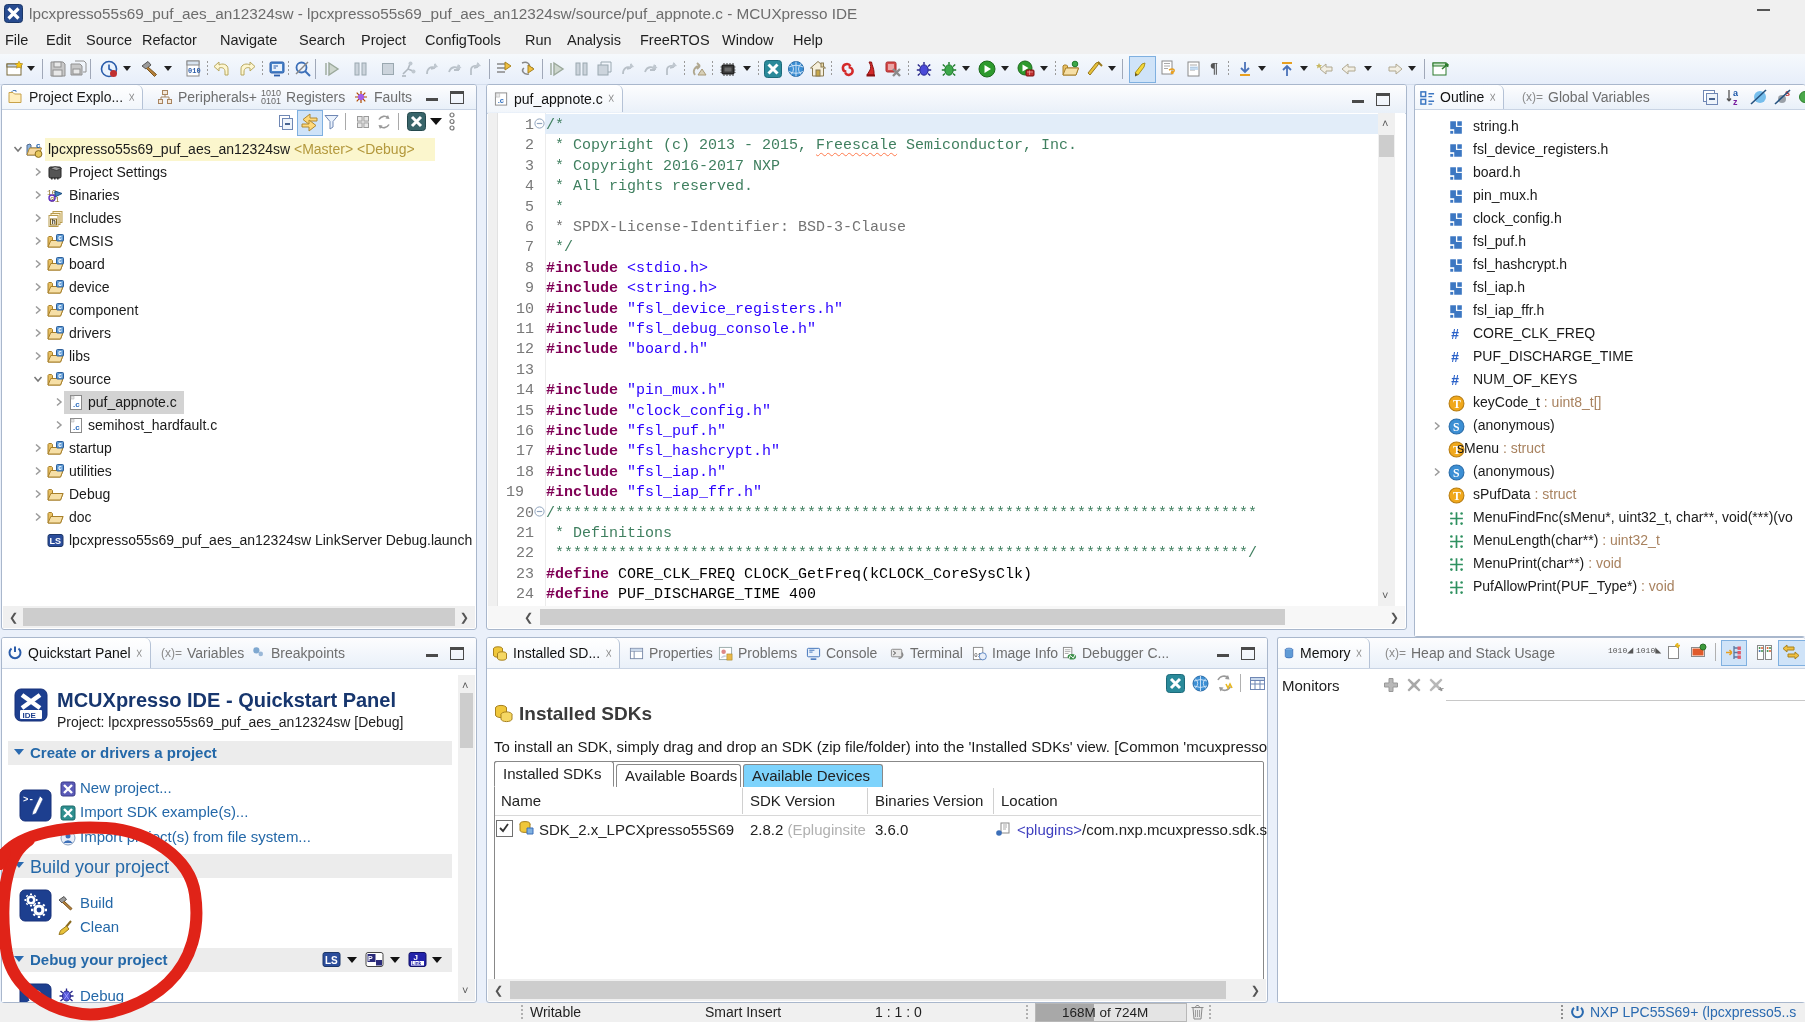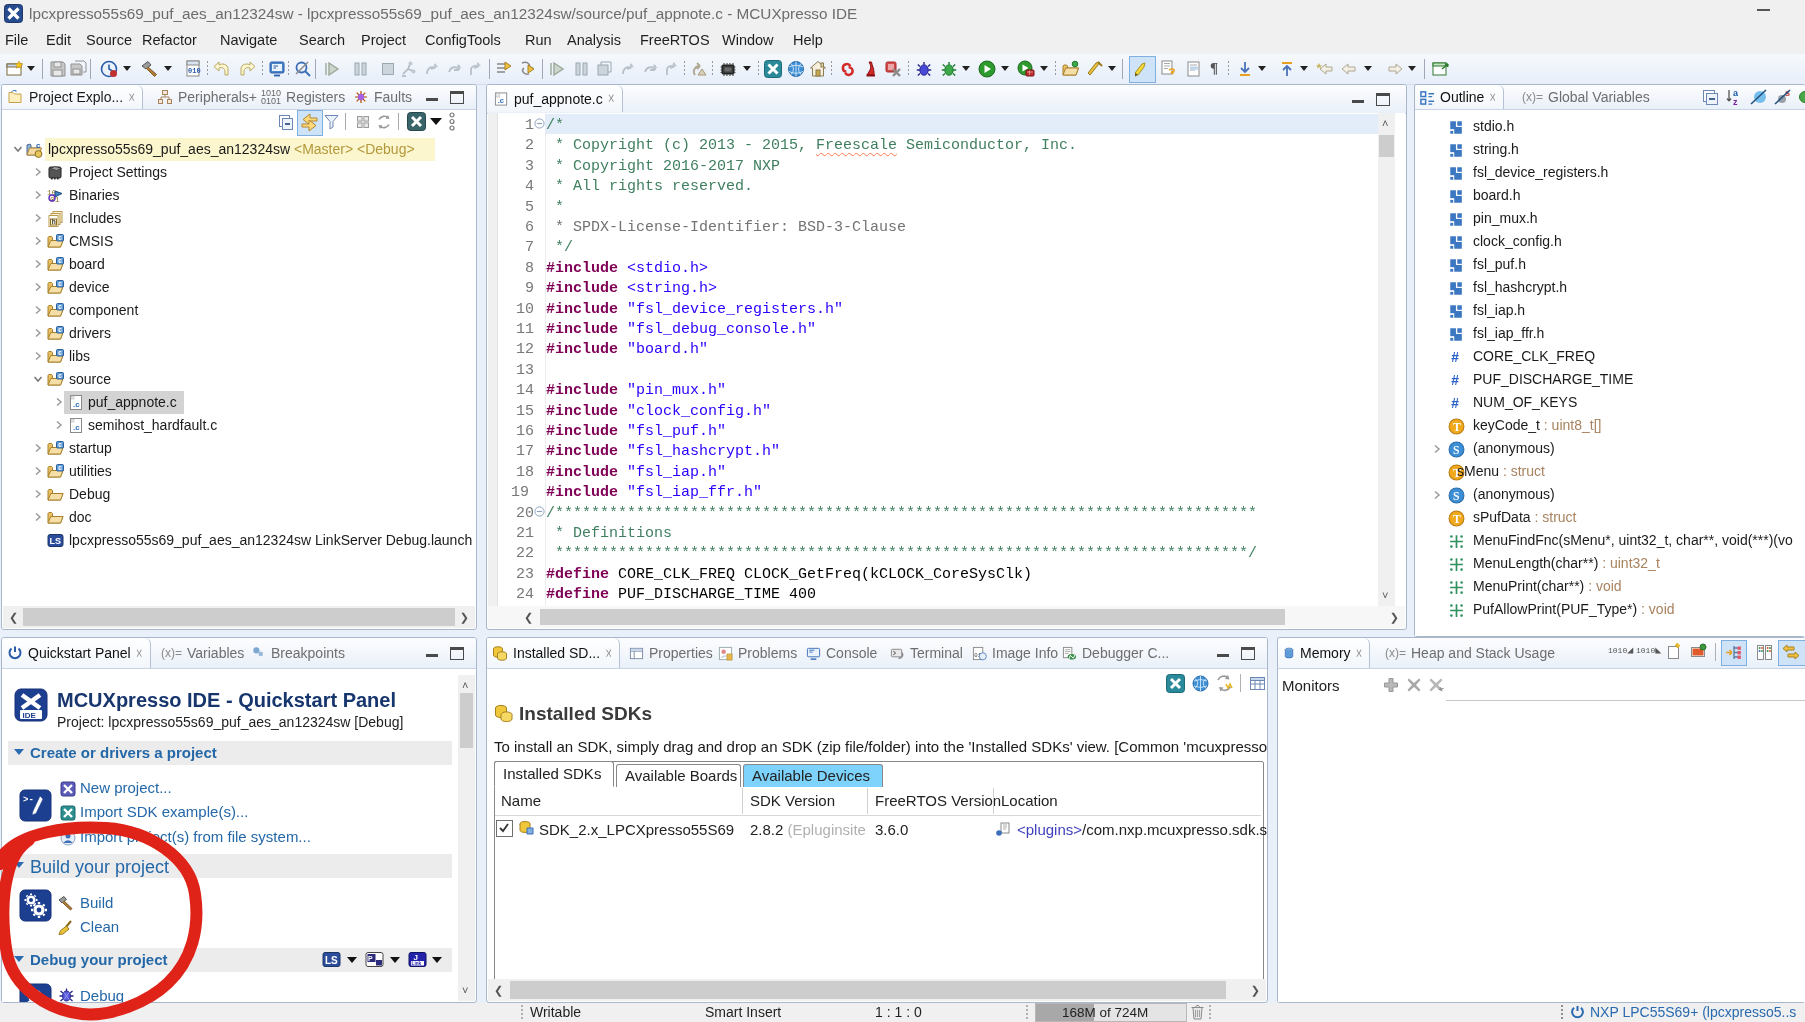--- a/index.html
+++ b/index.html
@@ -634,21 +634,21 @@
     <div class="abs" style="left:18px;top:268.2px;width:28px;text-align:right;color:#787878">14</div>
     <div class="abs" style="left:58px;top:268.2px;white-space:pre"><span style="color:#7F0055;font-weight:bold">#include</span><span style="color:#000"> </span><span style="color:#2A00FF">"pin_mux.h"</span></div>
     <div class="abs" style="left:18px;top:288.6px;width:28px;text-align:right;color:#787878">15</div>
     <div class="abs" style="left:58px;top:288.6px;white-space:pre"><span style="color:#7F0055;font-weight:bold">#include</span><span style="color:#000"> </span><span style="color:#2A00FF">"clock_config.h"</span></div>
     <div class="abs" style="left:18px;top:309.0px;width:28px;text-align:right;color:#787878">16</div>
     <div class="abs" style="left:58px;top:309.0px;white-space:pre"><span style="color:#7F0055;font-weight:bold">#include</span><span style="color:#000"> </span><span style="color:#2A00FF">"fsl_puf.h"</span></div>
     <div class="abs" style="left:18px;top:329.4px;width:28px;text-align:right;color:#787878">17</div>
     <div class="abs" style="left:58px;top:329.4px;white-space:pre"><span style="color:#7F0055;font-weight:bold">#include</span><span style="color:#000"> </span><span style="color:#2A00FF">"fsl_hashcrypt.h"</span></div>
     <div class="abs" style="left:18px;top:349.8px;width:28px;text-align:right;color:#787878">18</div>
     <div class="abs" style="left:58px;top:349.8px;white-space:pre"><span style="color:#7F0055;font-weight:bold">#include</span><span style="color:#000"> </span><span style="color:#2A00FF">"fsl_iap.h"</span></div>
-    <div class="abs" style="left:18px;top:370.2px;width:28px;text-align:center;color:#787878">19</div>
+    <div class="abs" style="left:18px;top:370.2px;width:28px;text-align:left;color:#787878">19</div>
     <div class="abs" style="left:58px;top:370.2px;white-space:pre"><span style="color:#7F0055;font-weight:bold">#include</span><span style="color:#000"> </span><span style="color:#2A00FF">"fsl_iap_ffr.h"</span></div>
     <div class="abs" style="left:18px;top:390.6px;width:28px;text-align:right;color:#787878">20</div>
     <svg class="abs" style="left:45.5px;top:392.8px" width="11" height="11" viewBox="0 0 11 11">
           <circle cx="5.5" cy="5.5" r="4.6" fill="#fff" stroke="#8fa3bd"></circle>
           <path d="M2.8 5.5 H8.2" stroke="#8fa3bd" stroke-width="1.2"></path>
         </svg>
     <div class="abs" style="left:58px;top:390.6px;white-space:pre"><span style="color:#3F7F5F">/******************************************************************************</span></div>
     <div class="abs" style="left:18px;top:411.0px;width:28px;text-align:right;color:#787878">21</div>
     <div class="abs" style="left:58px;top:411.0px;white-space:pre"><span style="color:#3F7F5F"> * Definitions</span></div>
     <div class="abs" style="left:18px;top:431.4px;width:28px;text-align:right;color:#787878">22</div>
@@ -704,29 +704,20 @@
     <svg class="abs" style="left:359px;top:3px" width="18" height="18" viewBox="0 0 18 18">
         <circle cx="8" cy="11" r="4" fill="#9aa0a8"></circle>
         <text x="11" y="8" font-size="9" font-weight="bold" fill="#c03030" font-family="Liberation Sans">s</text>
         <path d="M1 16 L16 2" stroke="#24527f" stroke-width="1.6"></path>
       </svg>
     <svg class="abs" style="left:383px;top:5px" width="14" height="14" viewBox="0 0 14 14">
         <circle cx="7" cy="7" r="5.5" fill="#4aa84a" stroke="#2d7f2d"></circle>
       </svg>
   </div>
   <div id="outline-list" class="abs" style="left:0;top:30px;right:0;bottom:0;overflow:hidden;background:#fff">
-    <div class="trow">
-        <svg class="ticon" style="left:33px;top:4px" width="15" height="15" viewBox="0 0 15 15">
-          <rect x="2" y="2" width="5" height="7" fill="#3c77c2"></rect>
-          <rect x="8.2" y="2" width="4" height="4" fill="#3c77c2"></rect>
-          <rect x="5.5" y="7" width="6.7" height="6" fill="#3c77c2"></rect>
-          <rect x="2" y="10.5" width="2.6" height="2.5" fill="#3c77c2"></rect>
-        </svg>
-        <span class="tlabel" style="left:58px">stdio.h</span>
-      </div>
     <div class="trow">
         <svg class="ticon" style="left:33px;top:4px" width="15" height="15" viewBox="0 0 15 15">
           <rect x="2" y="2" width="5" height="7" fill="#3c77c2"></rect>
           <rect x="8.2" y="2" width="4" height="4" fill="#3c77c2"></rect>
           <rect x="5.5" y="7" width="6.7" height="6" fill="#3c77c2"></rect>
           <rect x="2" y="10.5" width="2.6" height="2.5" fill="#3c77c2"></rect>
         </svg>
         <span class="tlabel" style="left:58px">string.h</span>
       </div>
     <div class="trow">
@@ -1127,21 +1118,21 @@
       </svg>
     <div class="abs" style="left:32px;top:34px;font-size:19px;font-weight:bold;color:#3a3a3a">Installed SDKs</div>
     <div class="abs" style="left:7px;top:69px;color:#1a1a1a;white-space:nowrap">To install an SDK, simply drag and drop an SDK (zip file/folder) into the 'Installed SDKs' view. [Common 'mcuxpresso' f</div>
     <div class="abs" style="left:7px;top:92px;width:768px;height:251px;border:1px solid #888;border-radius:2px"></div>
     <div class="abs" style="left:7px;top:92px;width:120px;height:26px;background:#fff;border:1px solid #888;border-bottom:1px solid #fff;border-radius:3px 3px 0 0;padding:3px 0 0 8px;box-sizing:border-box">Installed SDKs</div>
     <div class="abs" style="left:129px;top:95px;width:125px;height:23px;background:#fff;border:1px solid #888;border-bottom:none;border-radius:3px 3px 0 0;padding:2px 0 0 8px;box-sizing:border-box">Available Boards</div>
     <div class="abs" style="left:256px;top:95px;width:140px;height:23px;background:#7dd3fc;border:1px solid #888;border-bottom:none;border-radius:3px 3px 0 0;padding:2px 0 0 8px;box-sizing:border-box">Available Devices</div>
     <div class="abs" style="left:8px;top:118px;width:766px;height:28px;background:#fff;border-bottom:1px solid #d8d8d8"></div>
     <div class="abs" style="left:14px;top:123px">Name</div>
     <div class="abs" style="left:263px;top:123px">SDK Version</div>
-    <div class="abs" style="left:388px;top:123px">FreeRTOS Version</div>
+    <div class="abs" style="left:388px;top:123px">Binaries Version</div>
     <div class="abs" style="left:514px;top:123px">Location</div>
     <div class="abs" style="left:255px;top:119px;width:1px;height:26px;background:#d0d0d0"></div>
     <div class="abs" style="left:380px;top:119px;width:1px;height:26px;background:#d0d0d0"></div>
     <div class="abs" style="left:506px;top:119px;width:1px;height:26px;background:#d0d0d0"></div>
     <div class="abs" style="left:9px;top:151px;width:15px;height:15px;border:1px solid #707070;background:#fff"></div>
     <svg class="abs" style="left:11px;top:153px" width="12" height="12" viewBox="0 0 12 12">
         <path d="M2 6 L5 9 L10 2" fill="none" stroke="#333" stroke-width="1.8"></path>
       </svg>
     <svg class="abs" style="left:30px;top:150px" width="18" height="18" viewBox="0 0 18 18">
         <ellipse cx="8" cy="5" rx="5" ry="2.4" fill="#f0c73a" stroke="#a8821f"></ellipse>

